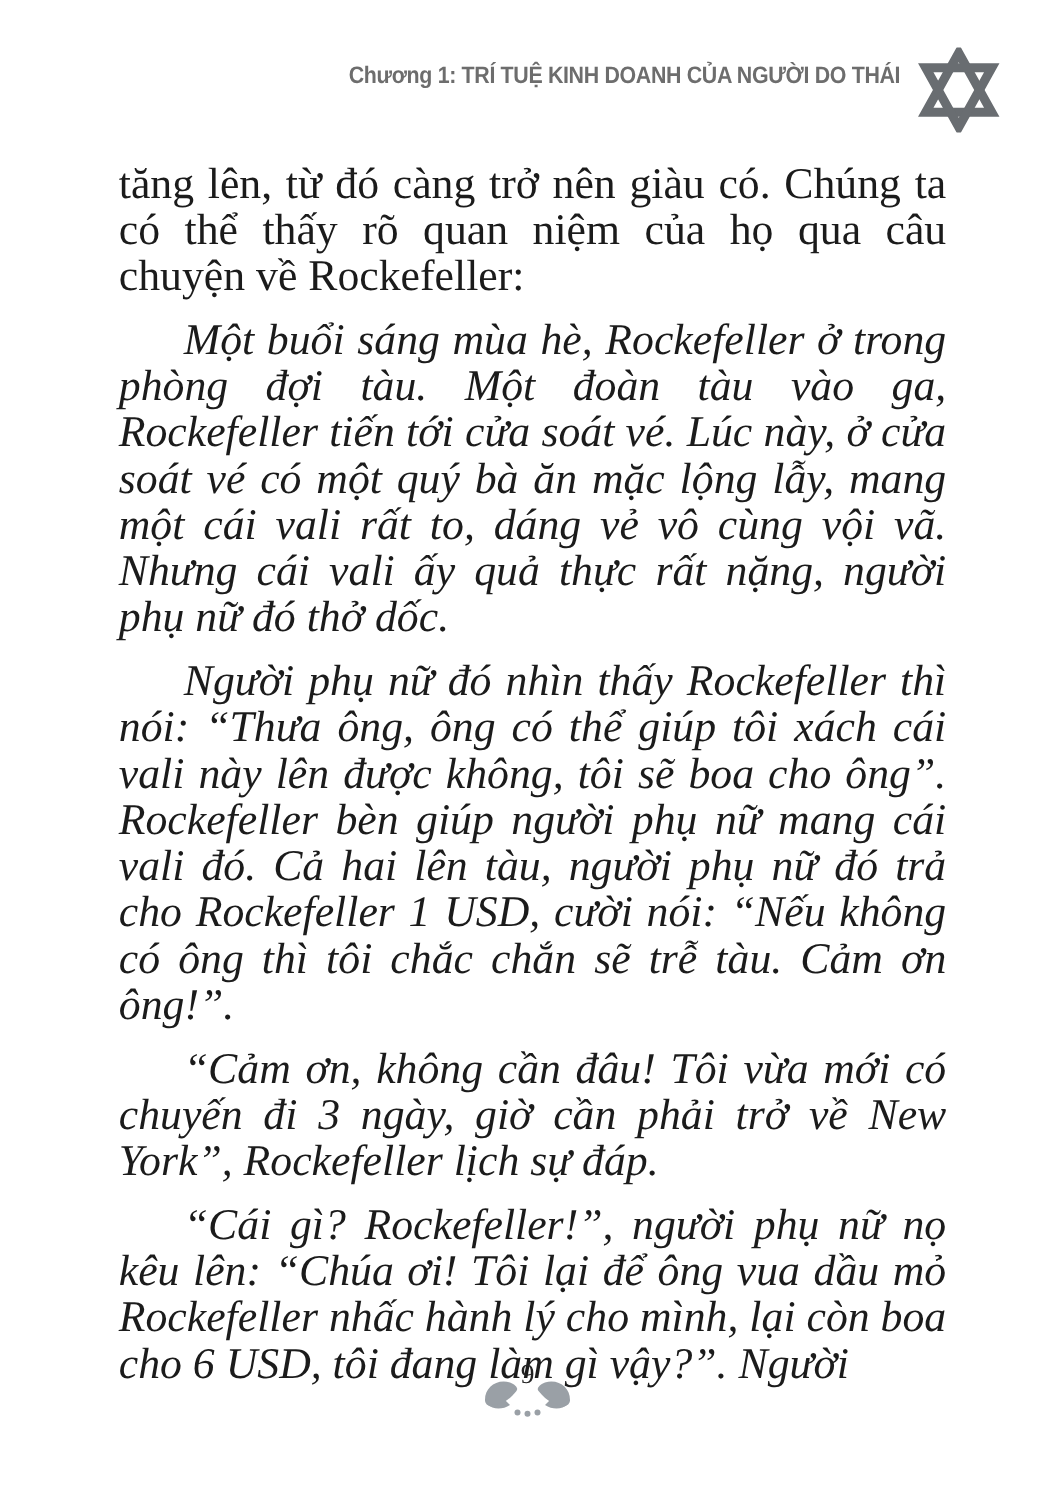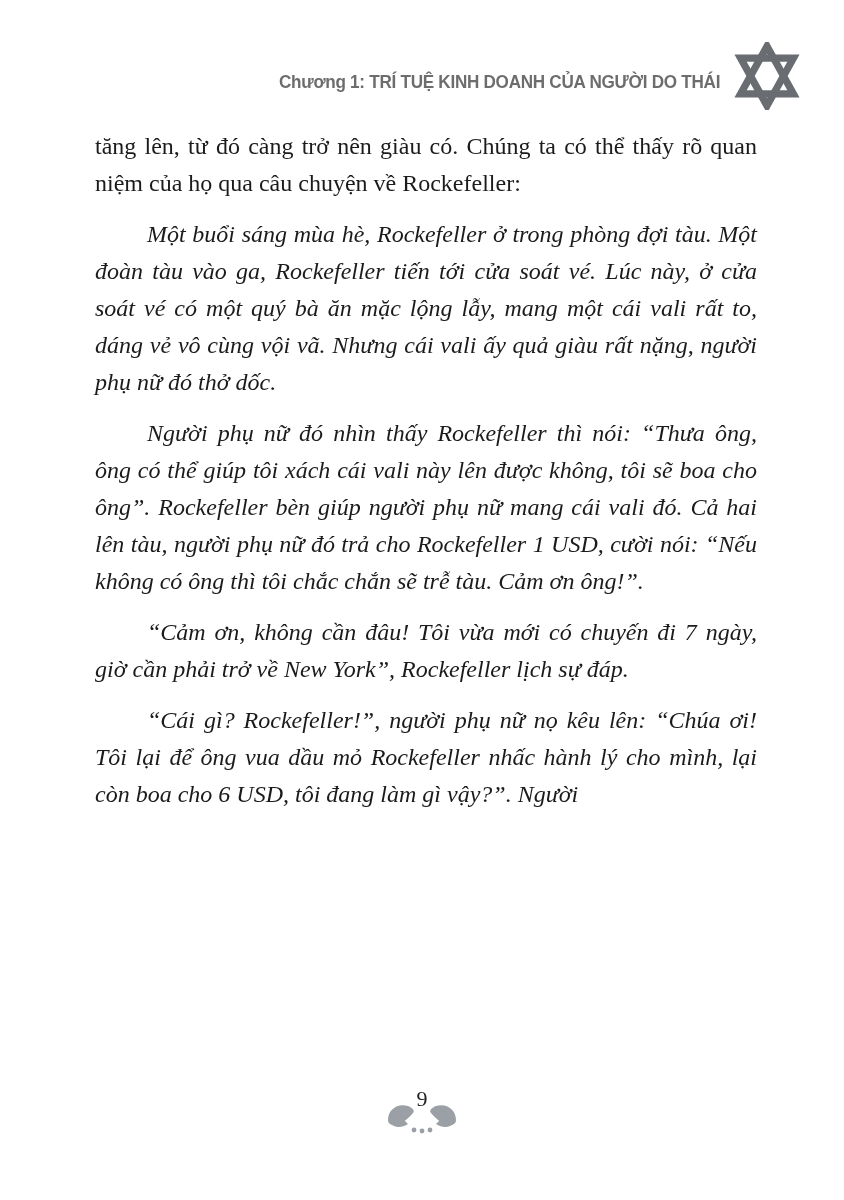--- a/index.html
+++ b/index.html
@@ -18,21 +18,21 @@
   }
   
   .header {
     position: absolute;
     top: 42px;
     left: 0;
     right: 44px;
     height: 72px;
     display: flex;
     justify-content: flex-end;
-    align-items: center;
+    align-items: flex-start;
     gap: 14px;
   }
   .header-text {
     font-family: "Liberation Sans", sans-serif;
     font-weight: 700;
     font-size: 19px;
     letter-spacing: -0.3px;
     color: #6d6d6d;
     white-space: nowrap;
     transform: scaleX(0.9);
@@ -44,21 +44,21 @@
   .star { width: 66px; height: 68px; flex: 0 0 auto; margin-top: -4px; }
   
   .content {
     position: absolute;
     top: 128px;
     left: 95px;
     width: 662px;
   }
   .para {
     margin: 0 0 14px 0;
-    font-size: 24px;
+    font-size: 35px;
     line-height: 37px;
     text-align: justify;
   }
   .intro { font-style: normal; text-indent: 0; }
   .story { font-style: italic; text-indent: 52px; }
   
   .footer {
     position: absolute;
     left: 0;
     right: 0;
@@ -85,23 +85,23 @@
       <span class="chapter-label">Chương 1:</span><span class="chapter-title"> TRÍ TUỆ KINH DOANH CỦA NGƯỜI DO THÁI</span>
     </div>
     <svg class="star" viewBox="0 0 100 100" aria-hidden="true">
       <polygon points="50,5 90,77 10,77" fill="none" stroke="#696d71" stroke-width="11"></polygon>
       <polygon points="50,95 10,23 90,23" fill="none" stroke="#696d71" stroke-width="11"></polygon>
     </svg>
   </div>
 
   <div class="content">
     <p class="para intro">tăng lên, từ đó càng trở nên giàu có. Chúng ta có thể thấy rõ quan niệm của họ qua câu chuyện về Rockefeller:</p>
-    <p class="para story">Một buổi sáng mùa hè, Rockefeller ở trong phòng đợi tàu. Một đoàn tàu vào ga, Rockefeller tiến tới cửa soát vé. Lúc này, ở cửa soát vé có một quý bà ăn mặc lộng lẫy, mang một cái vali rất to, dáng vẻ vô cùng vội vã. Nhưng cái vali ấy quả giàu rất nặng, người phụ nữ đó thở dốc.</p>
+    <p class="para story">Một buổi sáng mùa hè, Rockefeller ở trong phòng đợi tàu. Một đoàn tàu vào ga, Rockefeller tiến tới cửa soát vé. Lúc này, ở cửa soát vé có một quý bà ăn mặc lộng lẫy, mang một cái vali rất to, dáng vẻ vô cùng vội vã. Nhưng cái vali ấy quả thực rất nặng, người phụ nữ đó thở dốc.</p>
     <p class="para story">Người phụ nữ đó nhìn thấy Rockefeller thì nói: “Thưa ông, ông có thể giúp tôi xách cái vali này lên được không, tôi sẽ boa cho ông”. Rockefeller bèn giúp người phụ nữ mang cái vali đó. Cả hai lên tàu, người phụ nữ đó trả cho Rockefeller 1 USD, cười nói: “Nếu không có ông thì tôi chắc chắn sẽ trễ tàu. Cảm ơn ông!”.</p>
-    <p class="para story">“Cảm ơn, không cần đâu! Tôi vừa mới có chuyến đi 7 ngày, giờ cần phải trở về New York”, Rockefeller lịch sự đáp.</p>
+    <p class="para story">“Cảm ơn, không cần đâu! Tôi vừa mới có chuyến đi 3 ngày, giờ cần phải trở về New York”, Rockefeller lịch sự đáp.</p>
     <p class="para story">“Cái gì? Rockefeller!”, người phụ nữ nọ kêu lên: “Chúa ơi! Tôi lại để ông vua dầu mỏ Rockefeller nhấc hành lý cho mình, lại còn boa cho 6 USD, tôi đang làm gì vậy?”. Người</p>
   </div>
 
   <div class="footer">
     <span class="page-number">9</span>
     <svg class="ornament" viewBox="0 0 76 36" aria-hidden="true">
 
       <path d="M4,20 C4,10 13,3 24,6 C29,8 31,11 29,13 C22,22 12,26 8,25 C5,24 4,22 4,20 Z" fill="#9aa0a6"></path>
       <path d="M6,23 C10,28 18,28 24,24 L20,20 C15,24 10,25 6,23 Z" fill="#9aa0a6"></path>
 

